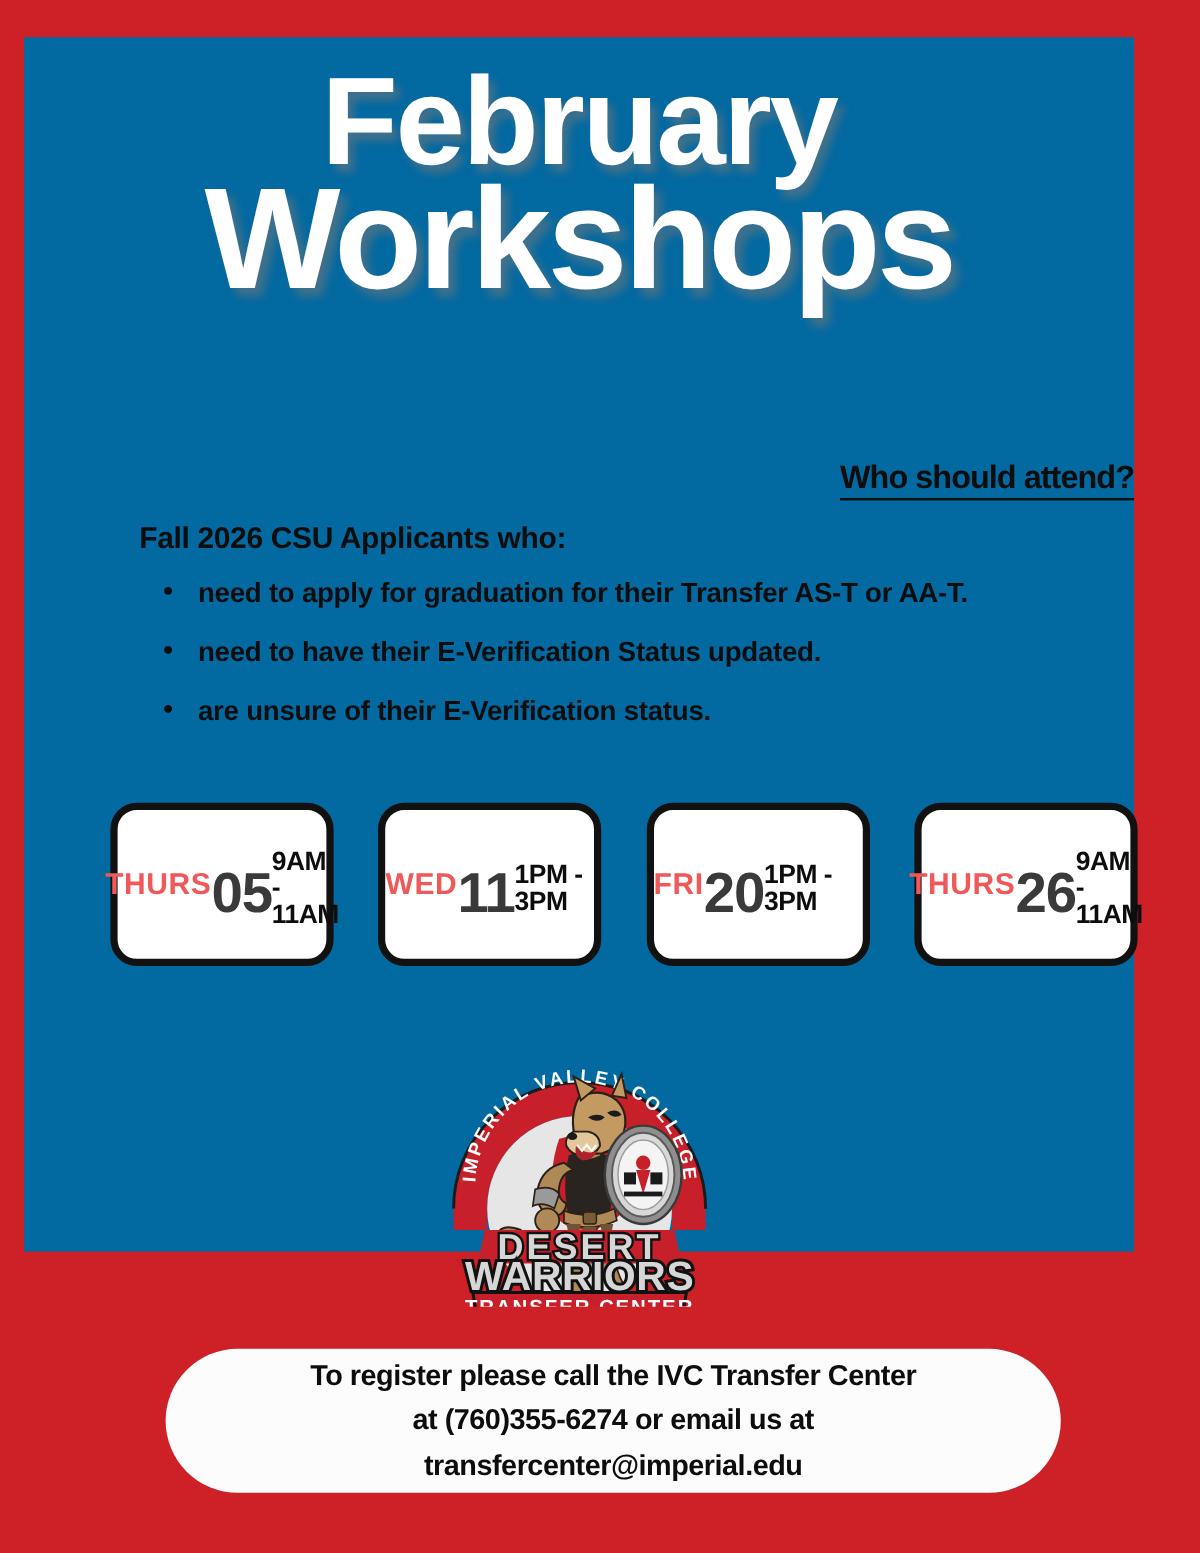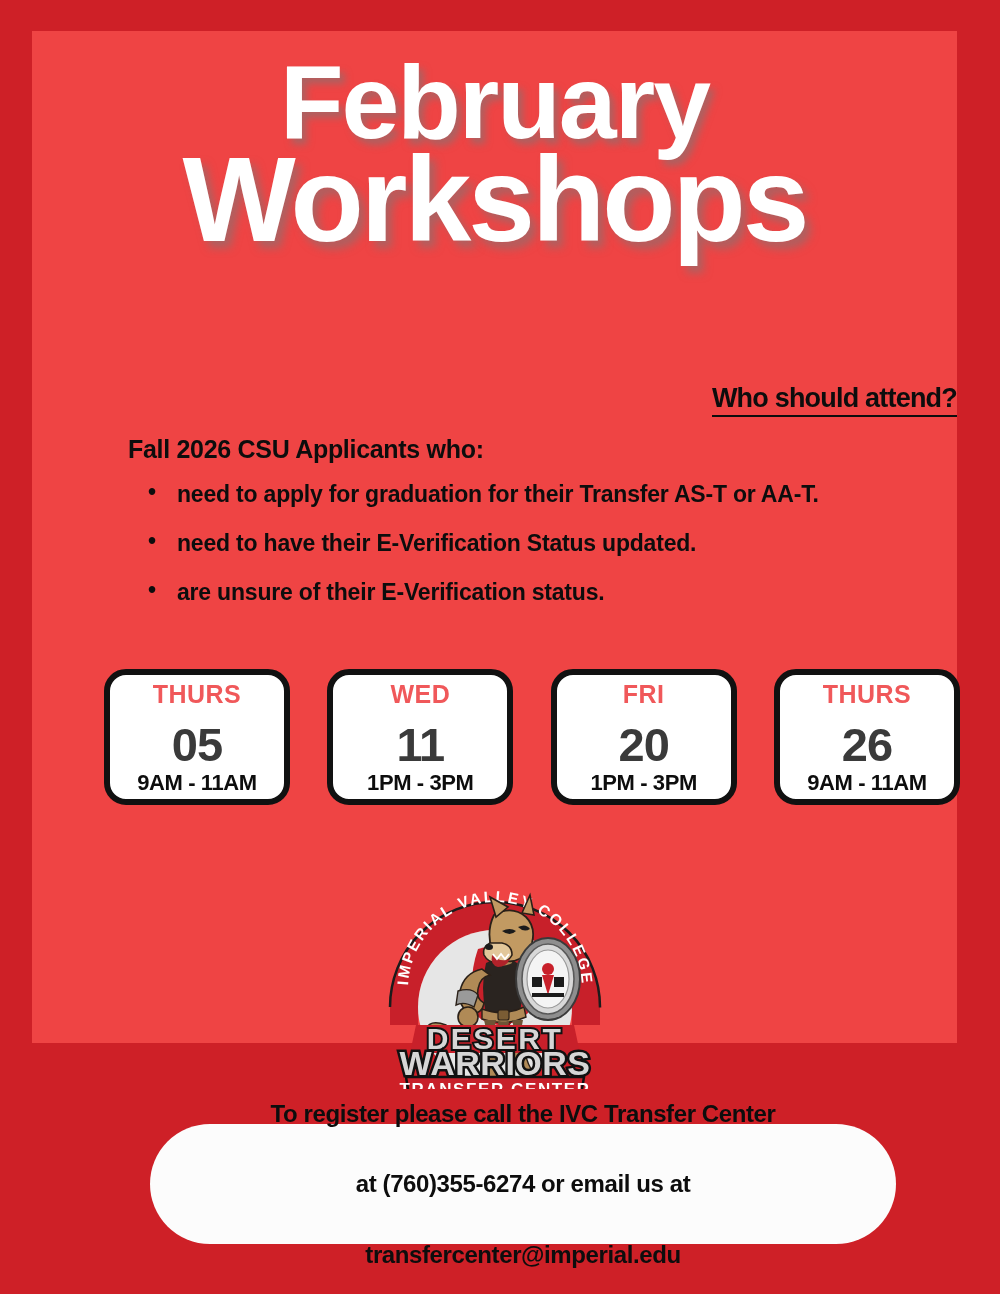--- a/index.html
+++ b/index.html
@@ -16,25 +16,25 @@
     position: relative;
     width: 1000px;
     height: 1294px;
     background: #CE2027;
     overflow: hidden;
     box-sizing: border-box;
   }
 
   .panel {
     position: absolute;
-    left: 32px;
+    left: 20px;
     top: 31px;
     width: 925px;
     height: 1012px;
-    background: #ef4444;
+    background: #0369a1;
     box-sizing: border-box;
   }
 
   
   .title-block {
     position: absolute;
     left: 0;
     top: 22px;
     width: 100%;
     text-align: center;
@@ -134,21 +134,21 @@
     justify-content: space-between;
   }
   .date-card {
     width: 186px;
     height: 136px;
     background: #FFFFFF;
     border: 6px solid #111111;
     border-radius: 22px;
     box-sizing: border-box;
     display: flex;
-    flex-direction: column;
+    flex-direction: row;
     align-items: center;
     justify-content: center;
     padding-top: 2px;
   }
   .card-day {
     font-size: 25px;
     font-weight: bold;
     color: #F0585A;
     letter-spacing: 0.5px;
     line-height: 1;
@@ -193,21 +193,20 @@
     top: 1093px;
     width: 746px;
     height: 120px;
     background: #FCFCFC;
     border-radius: 60px;
     box-sizing: border-box;
     display: flex;
     flex-direction: column;
     align-items: center;
     justify-content: center;
-    gap: 33px;
   }
   .register-line {
     font-size: 24px;
     font-weight: bold;
     color: #0D0D0D;
     letter-spacing: -0.4px;
     line-height: 1.55;
     text-align: center;
   }
 </style>

